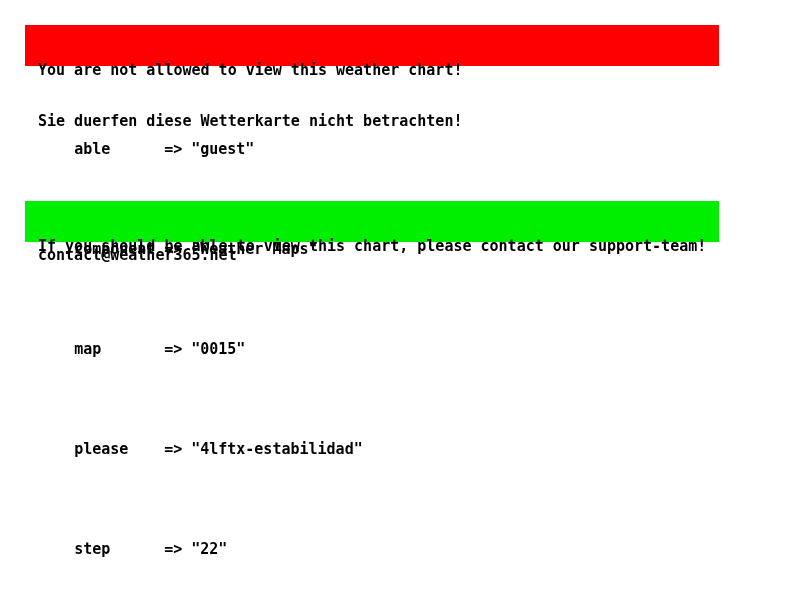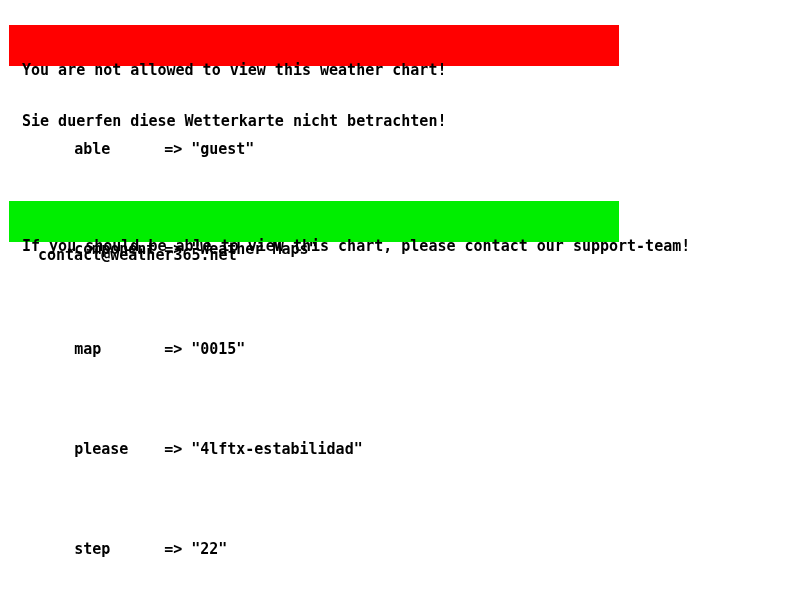--- a/index.html
+++ b/index.html
@@ -12,22 +12,22 @@
     width: 800px;
     height: 600px;
     font-family: "DejaVu Sans Mono", "Liberation Mono", monospace;
     font-weight: bold;
     font-size: 15px;
     color: #000000;
     overflow: hidden;
   }
   .banner {
     position: absolute;
-    left: 9px;
-    width: 610px;
+    left: 25px;
+    width: 694px;
     height: 41px;
     box-sizing: border-box;
     padding: 3px 16px 0 13px;
     line-height: 17px;
     white-space: pre;
   }
   .banner-error   { top: 25px;  background: #ff0000; }
   .banner-support { top: 201px; background: #00ee00; }
 
   .params {

